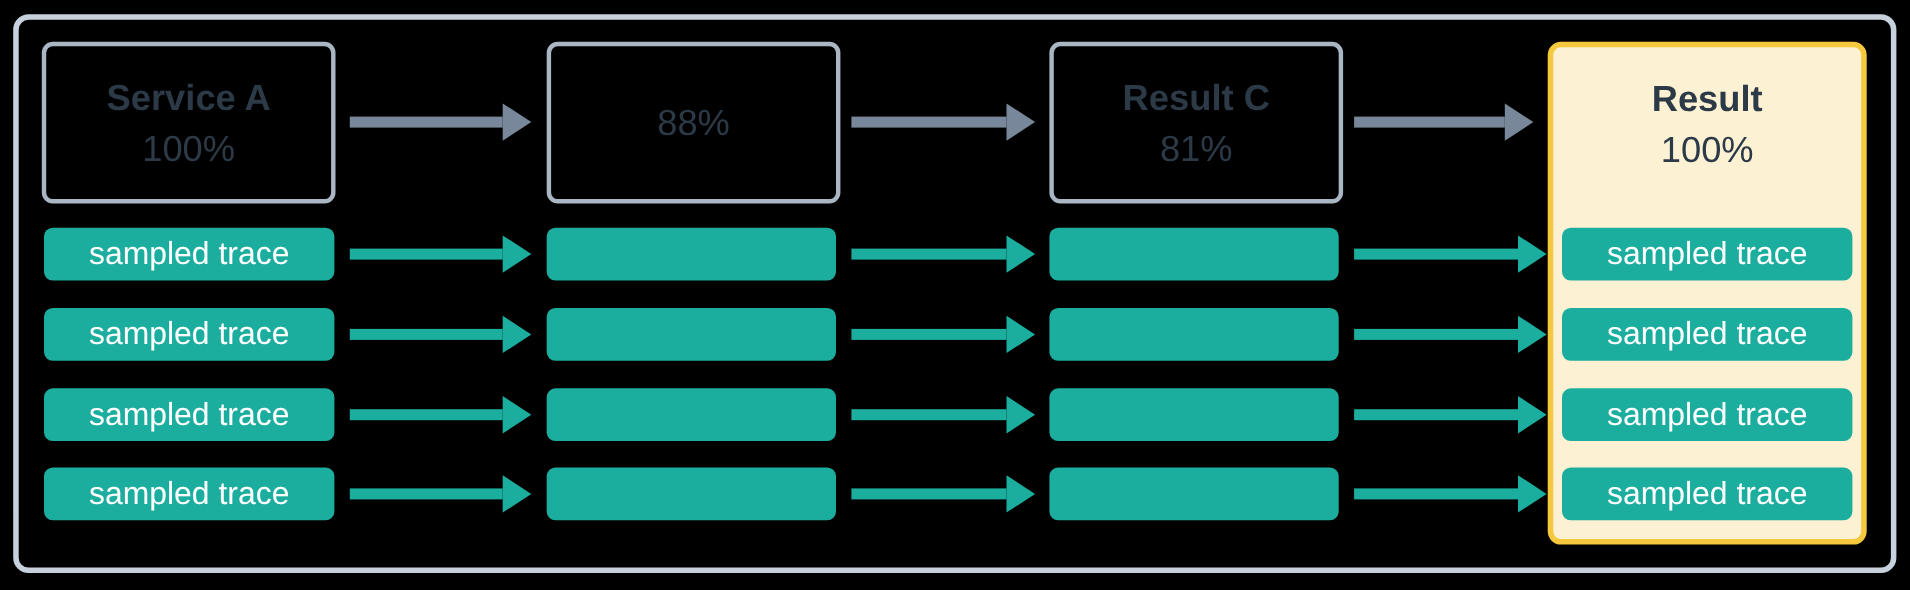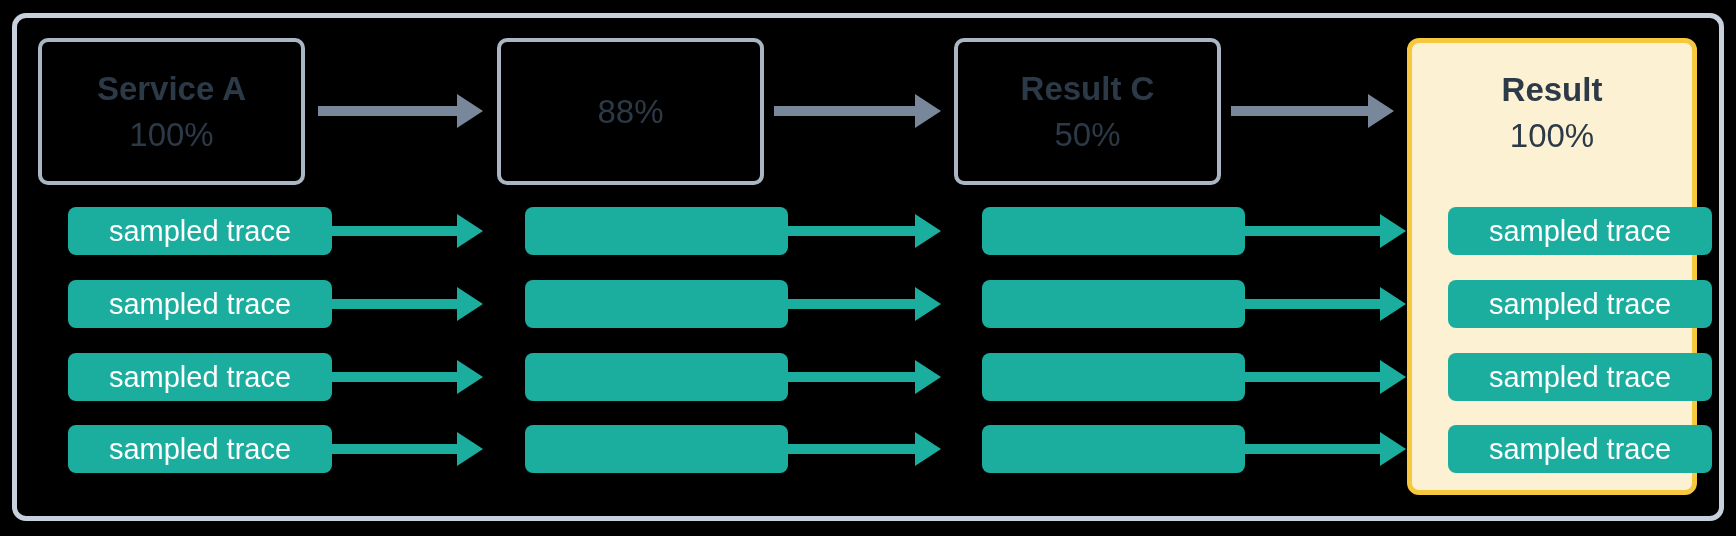--- a/index.html
+++ b/index.html
@@ -33,21 +33,21 @@
     position:absolute;left:1407px;top:38px;width:290px;height:457px;box-sizing:border-box;
     background:var(--result-bg);border:5px solid var(--result-border);border-radius:12px;
   }
   .result-head{
     position:absolute;top:0;left:0;right:0;height:140px;
     display:flex;flex-direction:column;align-items:center;justify-content:center;gap:8px;
   }
   .bar{
     position:absolute;height:48px;background:var(--teal);border-radius:8px;
     display:flex;align-items:center;justify-content:center;
-    color:var(--bar-text);font-size:29px;font-weight:400;margin-left:28px;
+    color:var(--bar-text);font-size:29px;font-weight:400;
   }
   .c1{left:40px;width:264px;}
   .c2{left:497px;width:263px;}
   .c3{left:954px;width:263px;}
   .cr{left:1420px;width:264px;}
   .r1{top:207px;}.r2{top:280px;}.r3{top:353px;}.r4{top:425px;}
   .arr{position:absolute;height:34px;display:flex;align-items:center;}
   .arr .shaft{flex:1;height:10px;}
   .arr .head{
     width:0;height:0;
@@ -74,21 +74,21 @@
 
   <div class="node" style="left:38px">
     <div class="node-label">Service A</div>
     <div class="node-value">100%</div>
   </div>
   <div class="node" style="left:497px">
     <div class="node-value">88%</div>
   </div>
   <div class="node" style="left:954px">
     <div class="node-label">Result C</div>
-    <div class="node-value">50%</div>
+    <div class="node-value">81%</div>
   </div>
 
   <div class="result">
     <div class="result-head">
       <div class="node-label">Result</div>
       <div class="node-value">100%</div>
     </div>
   </div>
 
   <div class="arr gray gtop g1">

